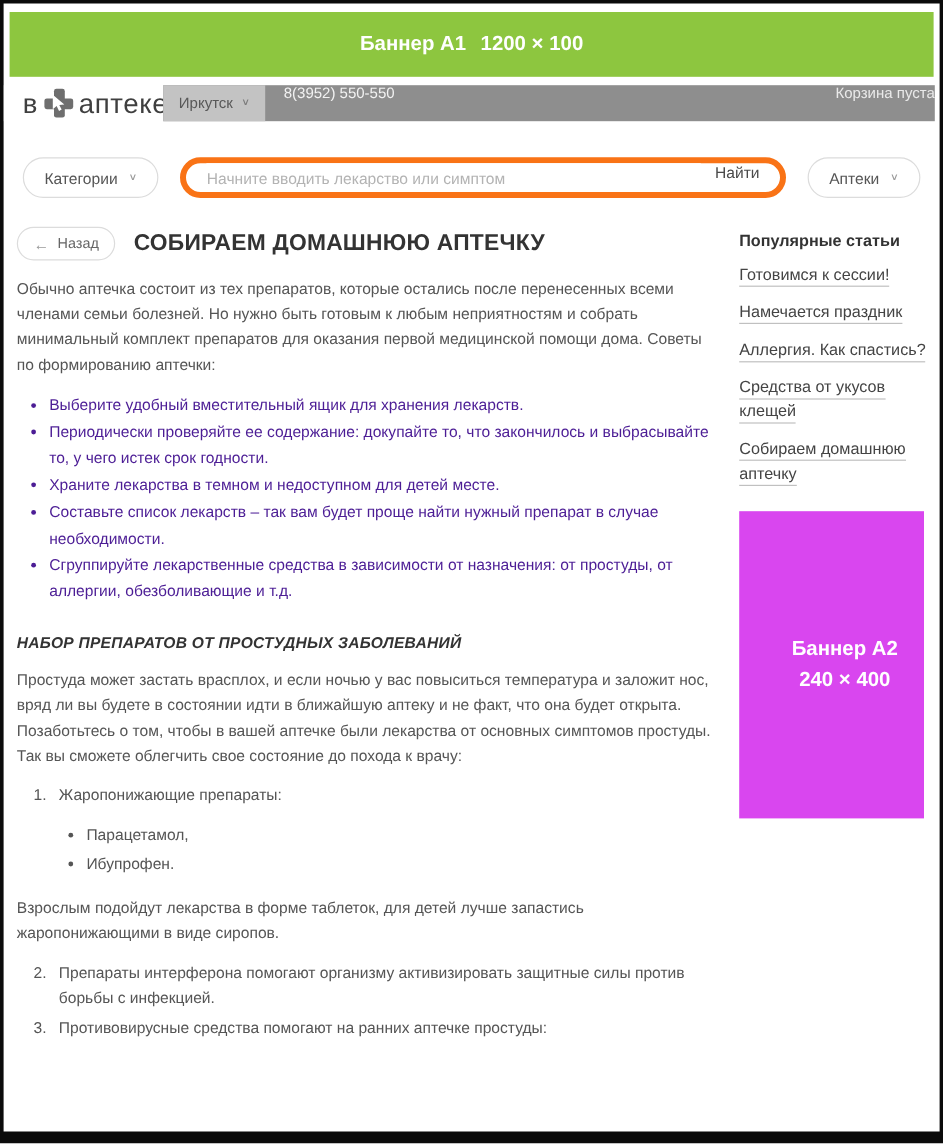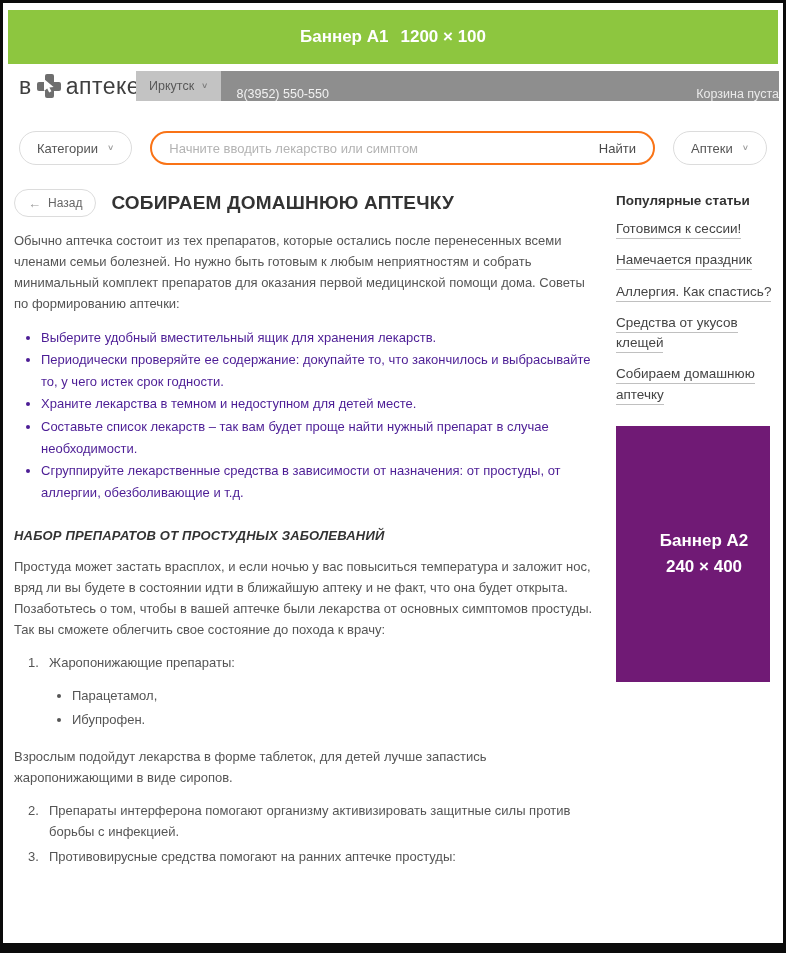--- a/index.html
+++ b/index.html
@@ -18,34 +18,34 @@
   }
   
   .header { margin-top:7px; height:30px; display:flex; align-items:stretch; }
   .logo-area { width:133px; display:flex; align-items:center; padding-left:16px; background:#fff; }
   .logo { display:flex; align-items:center; gap:3px; font-size:23px; color:#3f3f3f; letter-spacing:.5px; }
   .cross { position:relative; width:24px; height:24px; margin:0 2px; }
   .cross:before, .cross:after { content:""; position:absolute; background:#6e6e6e; border-radius:2px; }
   .cross:before { left:8px; top:0; width:9px; height:24px; }
   .cross:after  { left:0; top:8px; width:24px; height:9px; }
   .cross svg { position:absolute; left:6px; top:5px; z-index:2; }
-  .topbar { flex:1; margin-right:4px; background:#8e8e8e; display:flex; align-items:flex-end; font-size:12.5px; }
+  .topbar { flex:1; margin-right:4px; background:#8e8e8e; display:flex; align-items:flex-start; font-size:12.5px; }
   .city-chip { height:100%; background:#c3c3c3; color:#585858; display:flex; align-items:center; gap:7px; padding:0 13px; cursor:pointer; }
   .chev { font-size:10px; line-height:1; transform:scaleY(.8); color:#7a7a7a; }
   .topbar .phone { color:#f2f2f2; padding-left:15px; }
   .topbar .cart { margin-left:auto; padding-right:0; color:#eaeaea; }
   
   .search-row { display:flex; align-items:center; gap:18px; margin:30px 5px 0; padding:0 11px; }
   .pill {
     height:34px; border:1px solid #dcdcdc; border-radius:18px; background:#fff;
     display:flex; align-items:center; gap:9px; padding:0 17px;
     font-size:13px; color:#555; cursor:pointer; white-space:nowrap;
   }
   .pill .chev { color:#9a9a9a; }
-  .searchbox { flex:1; height:34px; border:2px solid #f97316; border-radius:18px; display:flex; align-items:center; padding:0 17px; background:#fff; }
+  .searchbox { flex:1; height:34px; border:5px solid #f97316; border-radius:18px; display:flex; padding:0 17px; background:#fff; }
   .searchbox input { flex:1; border:none; outline:none; font-size:13px; color:#444; font-family:inherit; }
   .searchbox input::placeholder { color:#b3b3b3; }
   .searchbox .find { font-size:13px; color:#4a4a4a; cursor:pointer; padding-left:12px; }
   
   .content { display:flex; gap:16px; padding:0 11px; margin-top:24px; align-items:flex-start; }
   .main { flex:1; min-width:0; }
   .aside { width:156px; flex-shrink:0; padding-top:4px; }
   .title-row { display:flex; align-items:center; gap:15px; margin-bottom:10px; }
   .back-pill {
     height:28px; border:1px solid #dcdcdc; border-radius:15px; background:#fff;
@@ -60,21 +60,21 @@
   ul.tips li { font-size:13px; color:#4c1d95; line-height:1.7; }
   .num-item { display:flex; font-size:13px; color:#555; line-height:1.6; margin:4px 0 4px 14px; }
   .num-item .num { width:21px; flex-shrink:0; }
   ul.drugs { list-style:disc; padding-left:58px; margin:10px 0 14px; }
   ul.drugs li { font-size:13px; color:#555; line-height:1.85; }
   
   .aside h3 { font-size:13.5px; color:#333; font-weight:bold; margin-bottom:3px; }
   .aside a.sb-link { display:block; margin:11px 0; font-size:13.5px; color:#444; text-decoration:none; cursor:pointer; }
   .aside a.sb-link span { border-bottom:1px solid #c0c0c0; padding-bottom:2px; line-height:1.5; }
   .banner-a2 {
-    margin-top:21px; width:154px; height:256px; background:#701a75;
+    margin-top:21px; width:154px; height:256px; background:#d946ef;
     display:flex; flex-direction:column; align-items:center; justify-content:center;
     color:#fff; font-size:17px; font-weight:bold; line-height:1.5;padding-left:22px;
   }
 </style>
 </head>
 <body>
 
 <div class="page">
 
   <div class="banner-a1">

